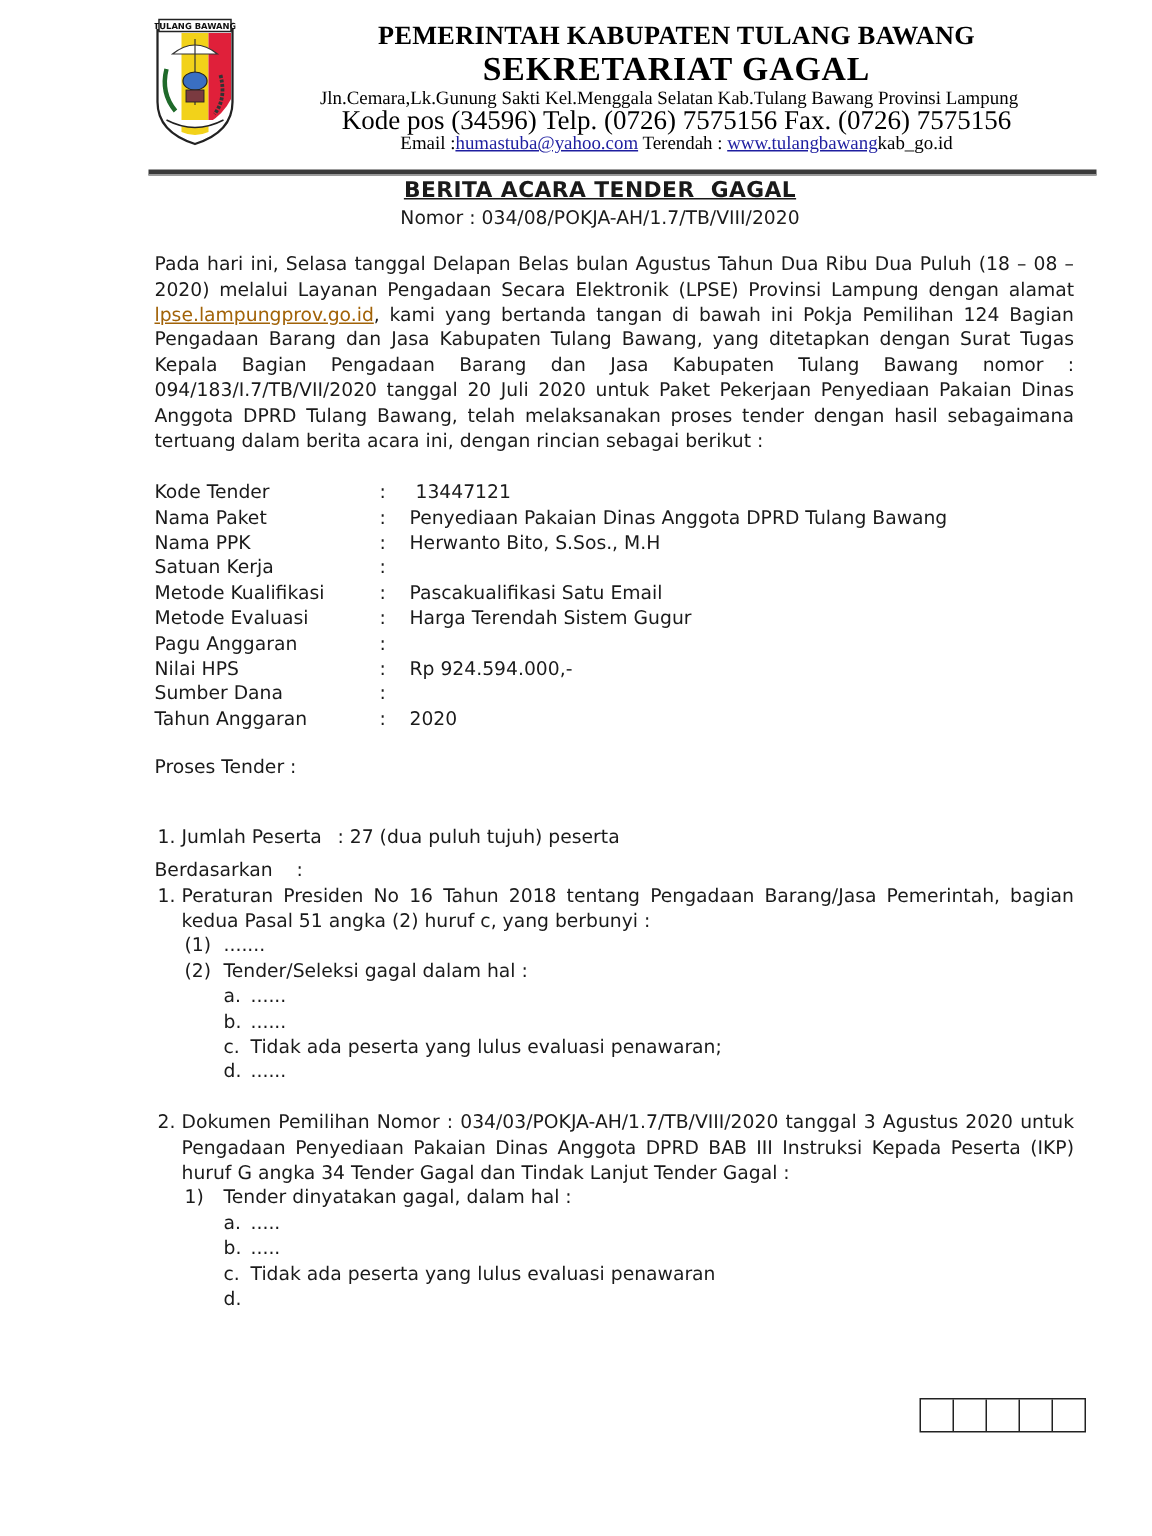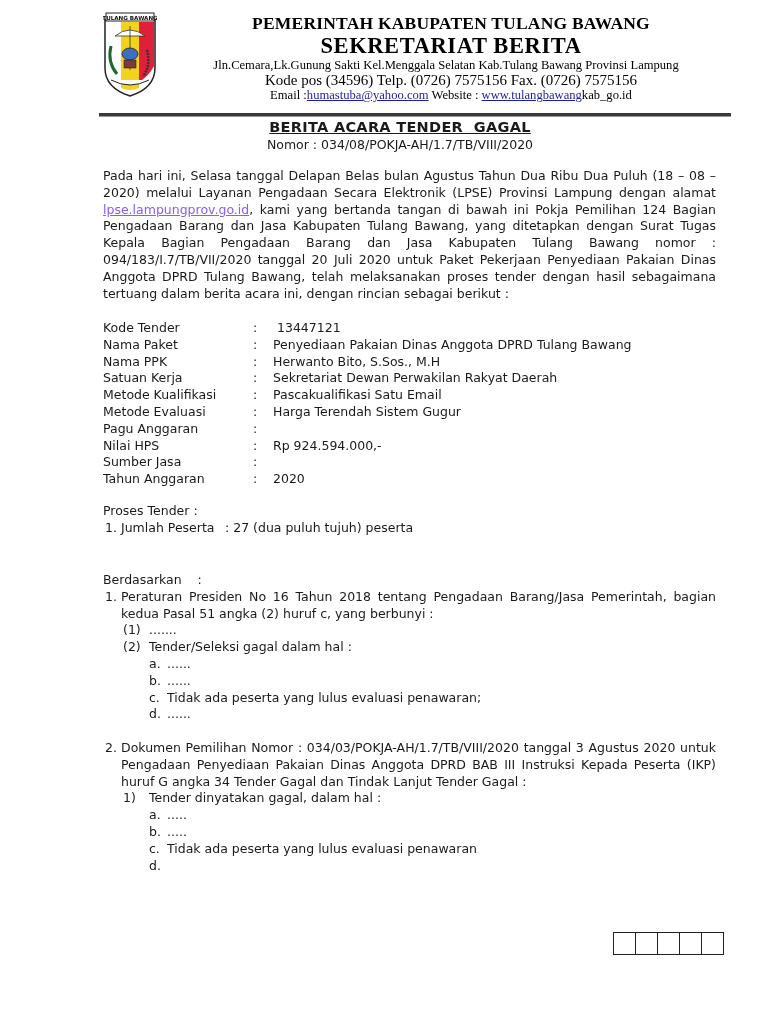--- a/index.html
+++ b/index.html
@@ -9,43 +9,43 @@
     }
     .page { position: absolute; left: 16px; top: 0; width: 768px; height: 1024px; }
 
     
     .logo { position: absolute; left: 87px; top: 10px; width: 54px; height: 88px; }
     .kop { position: absolute; left: 170px; top: 12px; width: 530px; text-align: center;
       font-family: "Liberation Serif", serif; color: #000; }
     .kop .l1 { font-size: 17.5px; font-weight: bold; line-height: 22px; letter-spacing: 0.2px; }
     .kop .l2 { font-size: 22.5px; font-weight: bold; line-height: 24px; letter-spacing: 0.6px; }
     .kop .l3 { font-size: 12.6px; line-height: 15px; white-space: nowrap; margin-left: -10px; }
-    .kop .l4 { font-size: 15px; line-height: 15px; }
+    .kop .l4 { font-size: 18px; line-height: 15px; }
     .kop .l5 { font-size: 12.6px; line-height: 15px; }
     .kop a { color: #1e1ea0; text-decoration: underline; }
     .rule { position: absolute; left: 83px; top: 113px; width: 632px; height: 3px; background: #3a3a3a; border-bottom: 1px solid #999; }
 
     .title { position: absolute; left: 0; width: 768px; top: 117px; text-align: center;
       font-size: 14.5px; font-weight: bold; text-decoration: underline; letter-spacing: 0.3px; line-height: 20px; }
     .nomor { position: absolute; left: 0; width: 768px; top: 137px; text-align: center;
       font-size: 12.5px; line-height: 16px; }
 
     .txt { font-size: 12.5px; line-height: 16.8px; }
     .para { position: absolute; left: 87px; top: 168px; width: 613px; text-align: justify; text-align-last: left; }
-    .para a { color: #8b5cf6; text-decoration: underline; }
+    .para a { color: #a16207; text-decoration: underline; }
 
     .kv { position: absolute; left: 87px; top: 320px; width: 613px; }
     .kv .row { display: flex; height: 16.8px; white-space: nowrap; }
     .kv .k { width: 150px; }
     .kv .c { width: 20px; }
     .kv .v { flex: 1; }
 
     .proses { position: absolute; left: 87px; top: 503px; width: 613px; white-space: nowrap; }
     .proses .row { height: 16.8px; }
-    .proses .ind { padding-left: 2px; }
+    .proses .ind { padding-left: 2px; margin-top: 30px; }
     .proses .num { display: inline-block; width: 16px; }
     .proses .lbl1 { display: inline-block; width: 104px; }
 
     .berdasar { position: absolute; left: 87px; top: 572px; width: 613px; }
     .li { position: relative; }
     .li .n { position: absolute; left: 2px; top: 0; }
     .li .b { padding-left: 18px; text-align: justify; text-align-last: left; }
     .sub { position: relative; height: 16.8px; white-space: nowrap; }
     .sub .n { position: absolute; top: 0; }
     .sub .t { position: absolute; top: 0; }
@@ -70,25 +70,25 @@
     <line x1="27" y1="16" x2="27" y2="60" stroke="#333" stroke-width="0.8"></line>
     <ellipse cx="27" cy="44" rx="8" ry="6" fill="#3a6fc2" stroke="#222" stroke-width="0.8"></ellipse>
     <rect x="21" y="50" width="12" height="8" fill="#7a3a40" stroke="#222" stroke-width="0.6"></rect>
     <path d="M8 36 Q4 52 14 64" fill="none" stroke="#1f6a2a" stroke-width="3"></path>
     <path d="M44 40 Q48 56 40 66" fill="none" stroke="#333" stroke-width="2.5" stroke-dasharray="2 1"></path>
     <path d="M8 70 Q27 80 46 70" fill="#fff" stroke="#222" stroke-width="1"></path>
   </svg>
 
   <div class="kop">
     <div class="l1">PEMERINTAH KABUPATEN TULANG BAWANG</div>
-    <div class="l2">SEKRETARIAT BERITA</div>
+    <div class="l2">SEKRETARIAT GAGAL</div>
     <div class="l3">Jln.Cemara,Lk.Gunung Sakti Kel.Menggala Selatan Kab.Tulang Bawang Provinsi Lampung</div>
     <div class="l4">Kode pos (34596) Telp. (0726) 7575156 Fax. (0726) 7575156</div>
     <div class="l5">
-      <span>Email :</span><a>humastuba@yahoo.com</a><span style="white-space:pre"> Website : </span><a>www.tulangbawang</a><span>kab_go.id</span>
+      <span>Email :</span><a>humastuba@yahoo.com</a><span style="white-space:pre"> Terendah : </span><a>www.tulangbawang</a><span>kab_go.id</span>
     </div>
   </div>
 
   <div class="rule"></div>
 
   <div class="title" style="white-space:pre">BERITA ACARA TENDER  GAGAL</div>
   <div class="nomor">Nomor : 034/08/POKJA-AH/1.7/TB/VIII/2020</div>
 
   <div class="para txt"><span>Pada hari ini, Selasa tanggal Delapan Belas bulan Agustus Tahun Dua Ribu Dua Puluh (18 – 08 – 2020) melalui Layanan Pengadaan Secara Elektronik (LPSE) Provinsi Lampung dengan alamat </span><a>lpse.lampungprov.go.id</a><span>, kami yang bertanda tangan di bawah ini Pokja Pemilihan 124 Bagian Pengadaan Barang dan Jasa Kabupaten Tulang Bawang, yang ditetapkan dengan Surat Tugas Kepala Bagian Pengadaan Barang dan Jasa Kabupaten Tulang Bawang nomor : 094/183/I.7/TB/VII/2020 tanggal 20 Juli 2020 untuk Paket Pekerjaan Penyediaan Pakaian Dinas Anggota DPRD Tulang Bawang, telah melaksanakan proses tender dengan hasil sebagaimana tertuang dalam berita acara ini, dengan rincian sebagai berikut :</span></div>
 
@@ -104,21 +104,20 @@
         <span class="v">Penyediaan Pakaian Dinas Anggota DPRD Tulang Bawang</span>
       </div>
     <div class="row">
         <span class="k">Nama PPK</span>
         <span class="c">:</span>
         <span class="v">Herwanto Bito, S.Sos., M.H</span>
       </div>
     <div class="row">
         <span class="k">Satuan Kerja</span>
         <span class="c">:</span>
-        <span class="v">Sekretariat Dewan Perwakilan Rakyat Daerah</span>
       </div>
     <div class="row">
         <span class="k">Metode Kualifikasi</span>
         <span class="c">:</span>
         <span class="v">Pascakualifikasi Satu Email</span>
       </div>
     <div class="row">
         <span class="k">Metode Evaluasi</span>
         <span class="c">:</span>
         <span class="v">Harga Terendah Sistem Gugur</span>
@@ -126,21 +125,21 @@
     <div class="row">
         <span class="k">Pagu Anggaran</span>
         <span class="c">:</span>
       </div>
     <div class="row">
         <span class="k">Nilai HPS</span>
         <span class="c">:</span>
         <span class="v">Rp 924.594.000,-</span>
       </div>
     <div class="row">
-        <span class="k">Sumber Jasa</span>
+        <span class="k">Sumber Dana</span>
         <span class="c">:</span>
       </div>
     <div class="row">
         <span class="k">Tahun Anggaran</span>
         <span class="c">:</span>
         <span class="v">2020</span>
       </div>
   </div>
 
   <div class="proses txt">

